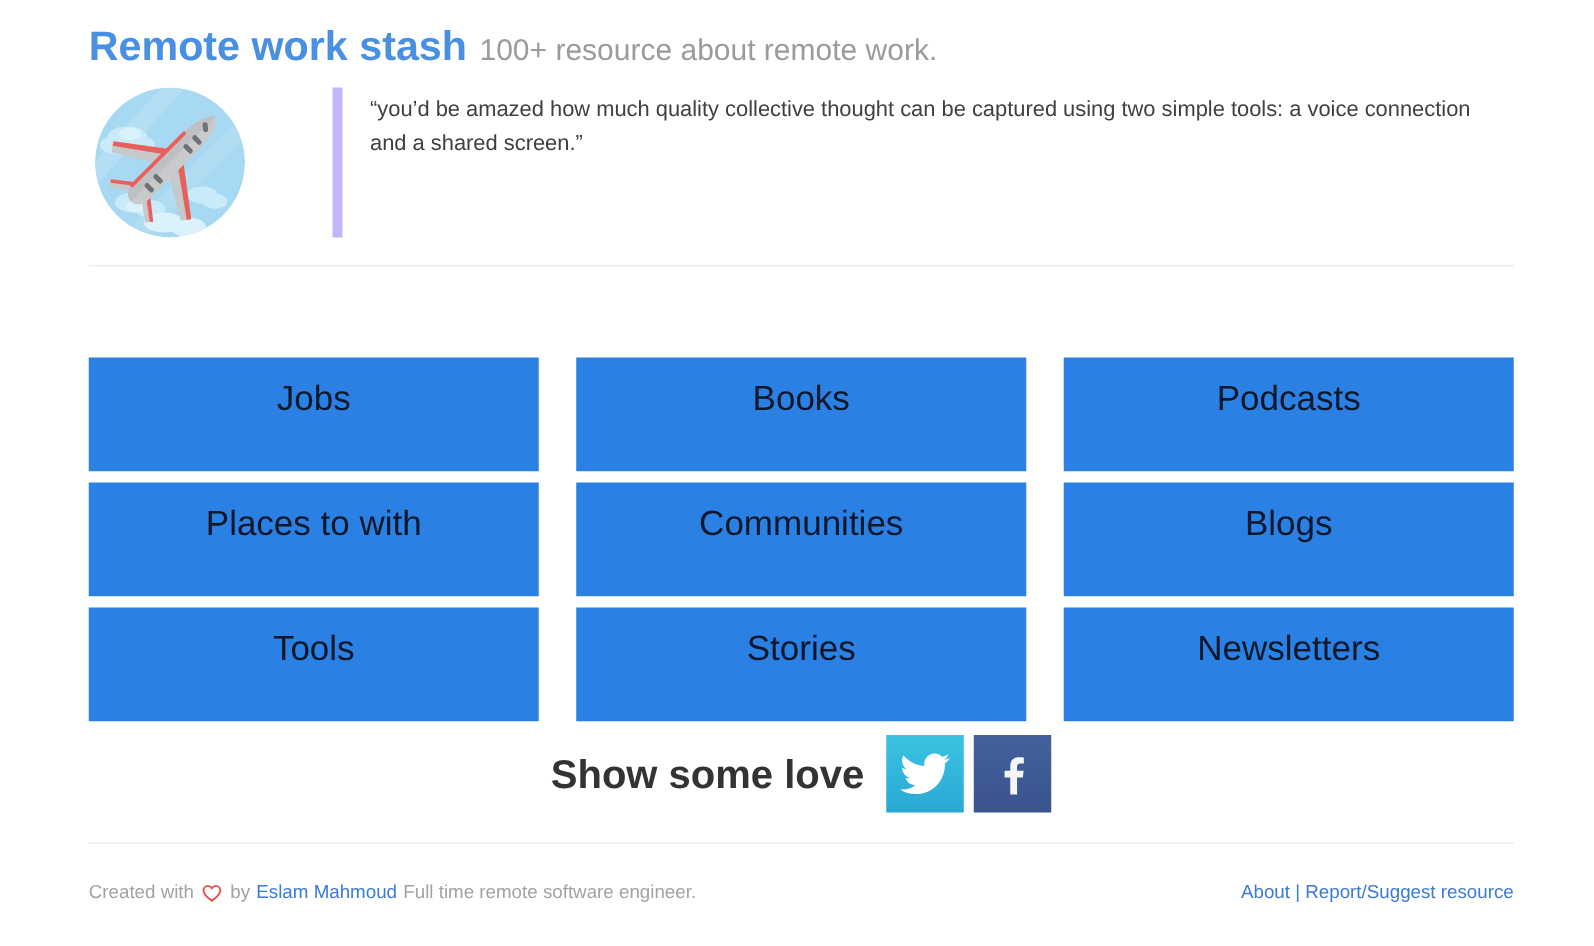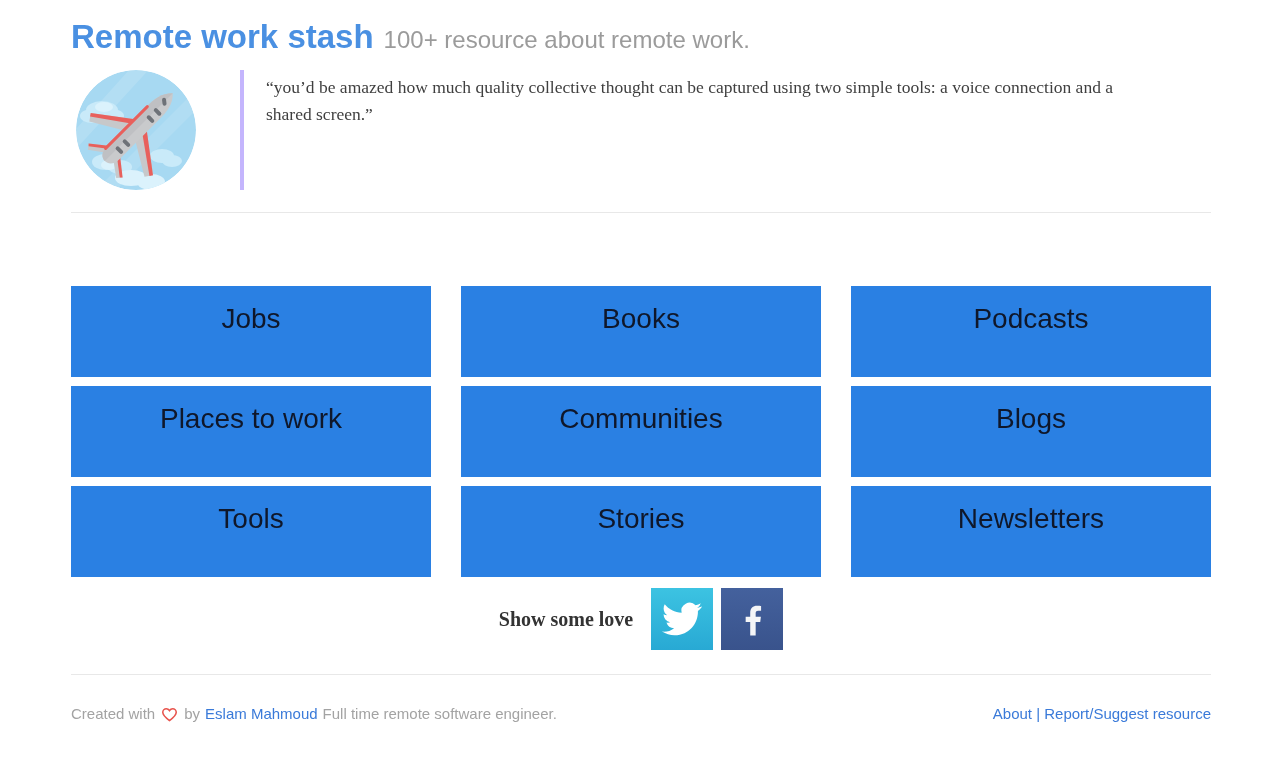--- a/index.html
+++ b/index.html
@@ -14,25 +14,24 @@
   
   .header { padding-top: 18px; }
   .title-line { display: flex; align-items: baseline; gap: 10px; }
   .site-title { color: #4a90e2; font-size: 33px; font-weight: 700; }
   .site-subtitle { color: #9b9b9b; font-size: 24px; font-weight: 400; }
 
   
   .media-row { display: flex; margin-top: 14px; }
   .logo-wrap { width: 120px; height: 120px; margin-left: 5px; flex: 0 0 auto; }
   blockquote.quote-block {
-    margin-left: 44px; margin-top: 0;
-    border-left: 4px solid #c4b5fd;
+    margin-left: 70px; margin-top: 0;
+    border-left: 8px solid #c4b5fd;
     padding: 4px 0 6px 22px;
     max-width: 912px;
-    font-family: Liberation Serif, serif;
   }
   .quote-text { color: #3f3f3f; font-size: 17.5px; line-height: 27px; }
   .quote-attribution { margin-top: 9px; color: #959595; font-size: 15px; }
   .quote-author { color: #3a7ad9; text-decoration: none; }
   .quote-source { font-style: italic; color: #9a9a9a; }
 
   .divider { border: none; border-top: 1px solid #e8e8e8; margin: 0; }
   .divider-1 { margin-top: 22px; }
   .divider-2 { margin-top: 24px; }
 
@@ -54,21 +53,21 @@
     padding-bottom: 26px;
     cursor: pointer;
   }
 
   
   .share-row {
     margin-top: 11px;
     display: flex; align-items: center; justify-content: center;
     gap: 8px;
   }
-  .share-label { color: #333333; font-size: 20px; font-weight: 700; margin-right: 10px; font-family: Liberation Serif, serif; }
+  .share-label { color: #333333; font-size: 32px; font-weight: 700; margin-right: 10px; }
   .social-btn { width: 62px; height: 62px; display: flex; align-items: center; justify-content: center; cursor: pointer; }
   .social-twitter { background: linear-gradient(180deg, #3cc3e2 0%, #28a9d4 100%); }
   .social-facebook { background: linear-gradient(180deg, #44619d 0%, #39538c 100%); }
 
   
   .footer {
     margin-top: 30px;
     display: flex; justify-content: space-between; align-items: flex-start;
     font-size: 15px; color: #a3a3a3;
   }
@@ -151,21 +150,21 @@
       <div class="quote-text">“you’d be amazed how much quality collective thought can be captured using two simple tools: a voice connection and a shared screen.”</div>
     </blockquote>
   </div>
 
   <hr class="divider divider-1">
 
   <div class="grid">
     <a href="#" class="cat-btn">Jobs</a>
     <a href="#" class="cat-btn">Books</a>
     <a href="#" class="cat-btn">Podcasts</a>
-    <a href="#" class="cat-btn">Places to work</a>
+    <a href="#" class="cat-btn">Places to with</a>
     <a href="#" class="cat-btn">Communities</a>
     <a href="#" class="cat-btn">Blogs</a>
     <a href="#" class="cat-btn">Tools</a>
     <a href="#" class="cat-btn">Stories</a>
     <a href="#" class="cat-btn">Newsletters</a>
   </div>
 
   <div class="share-row">
     <span class="share-label">Show some love</span>
     <a href="#" class="social-btn social-twitter">

